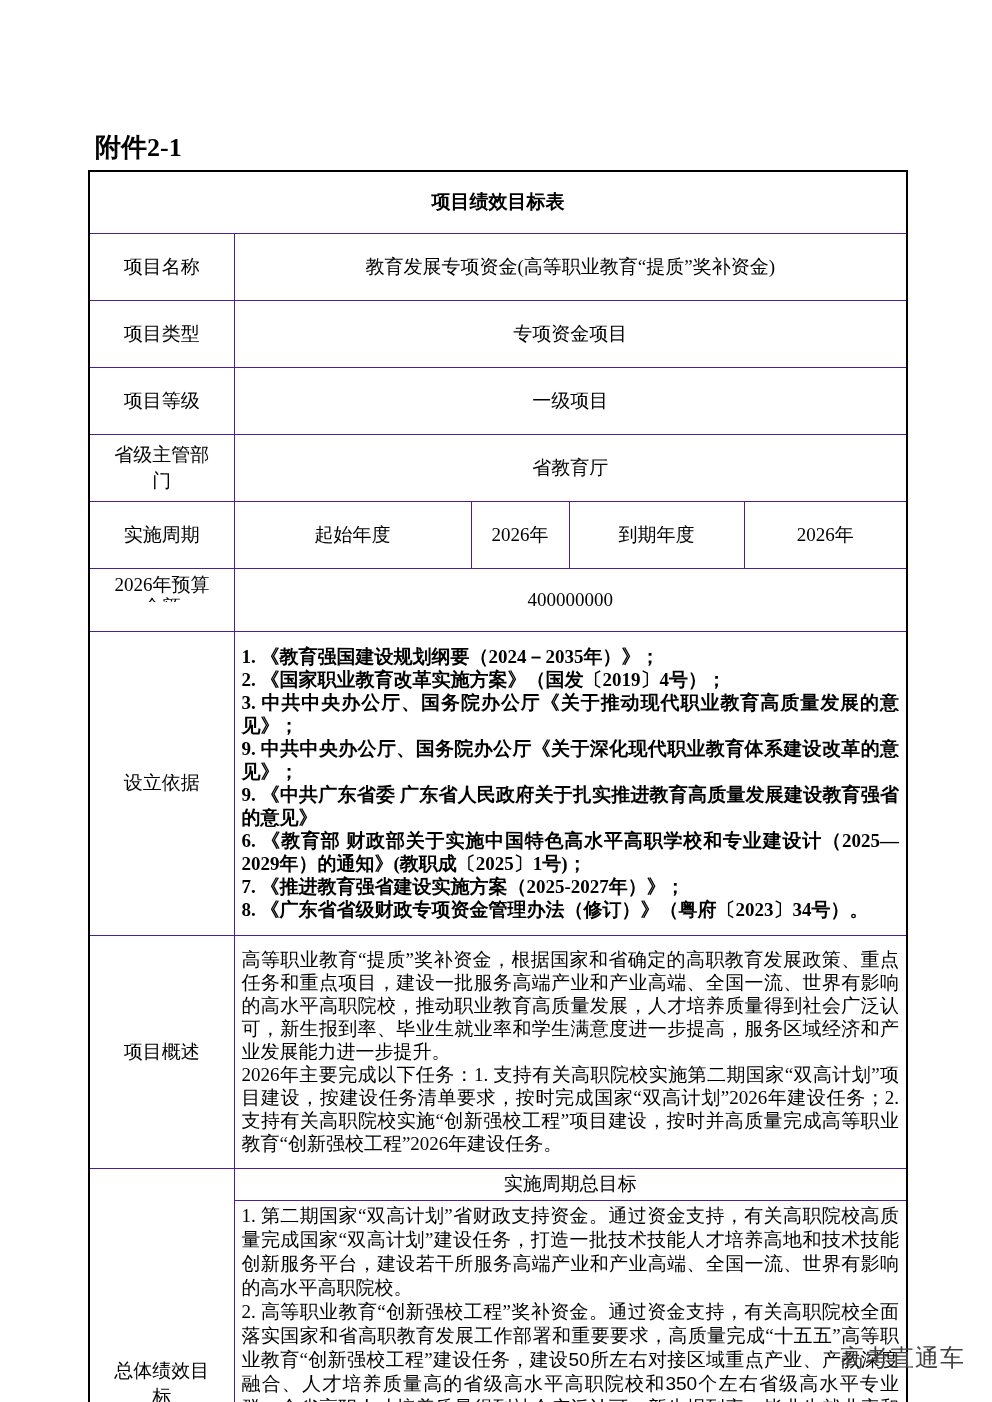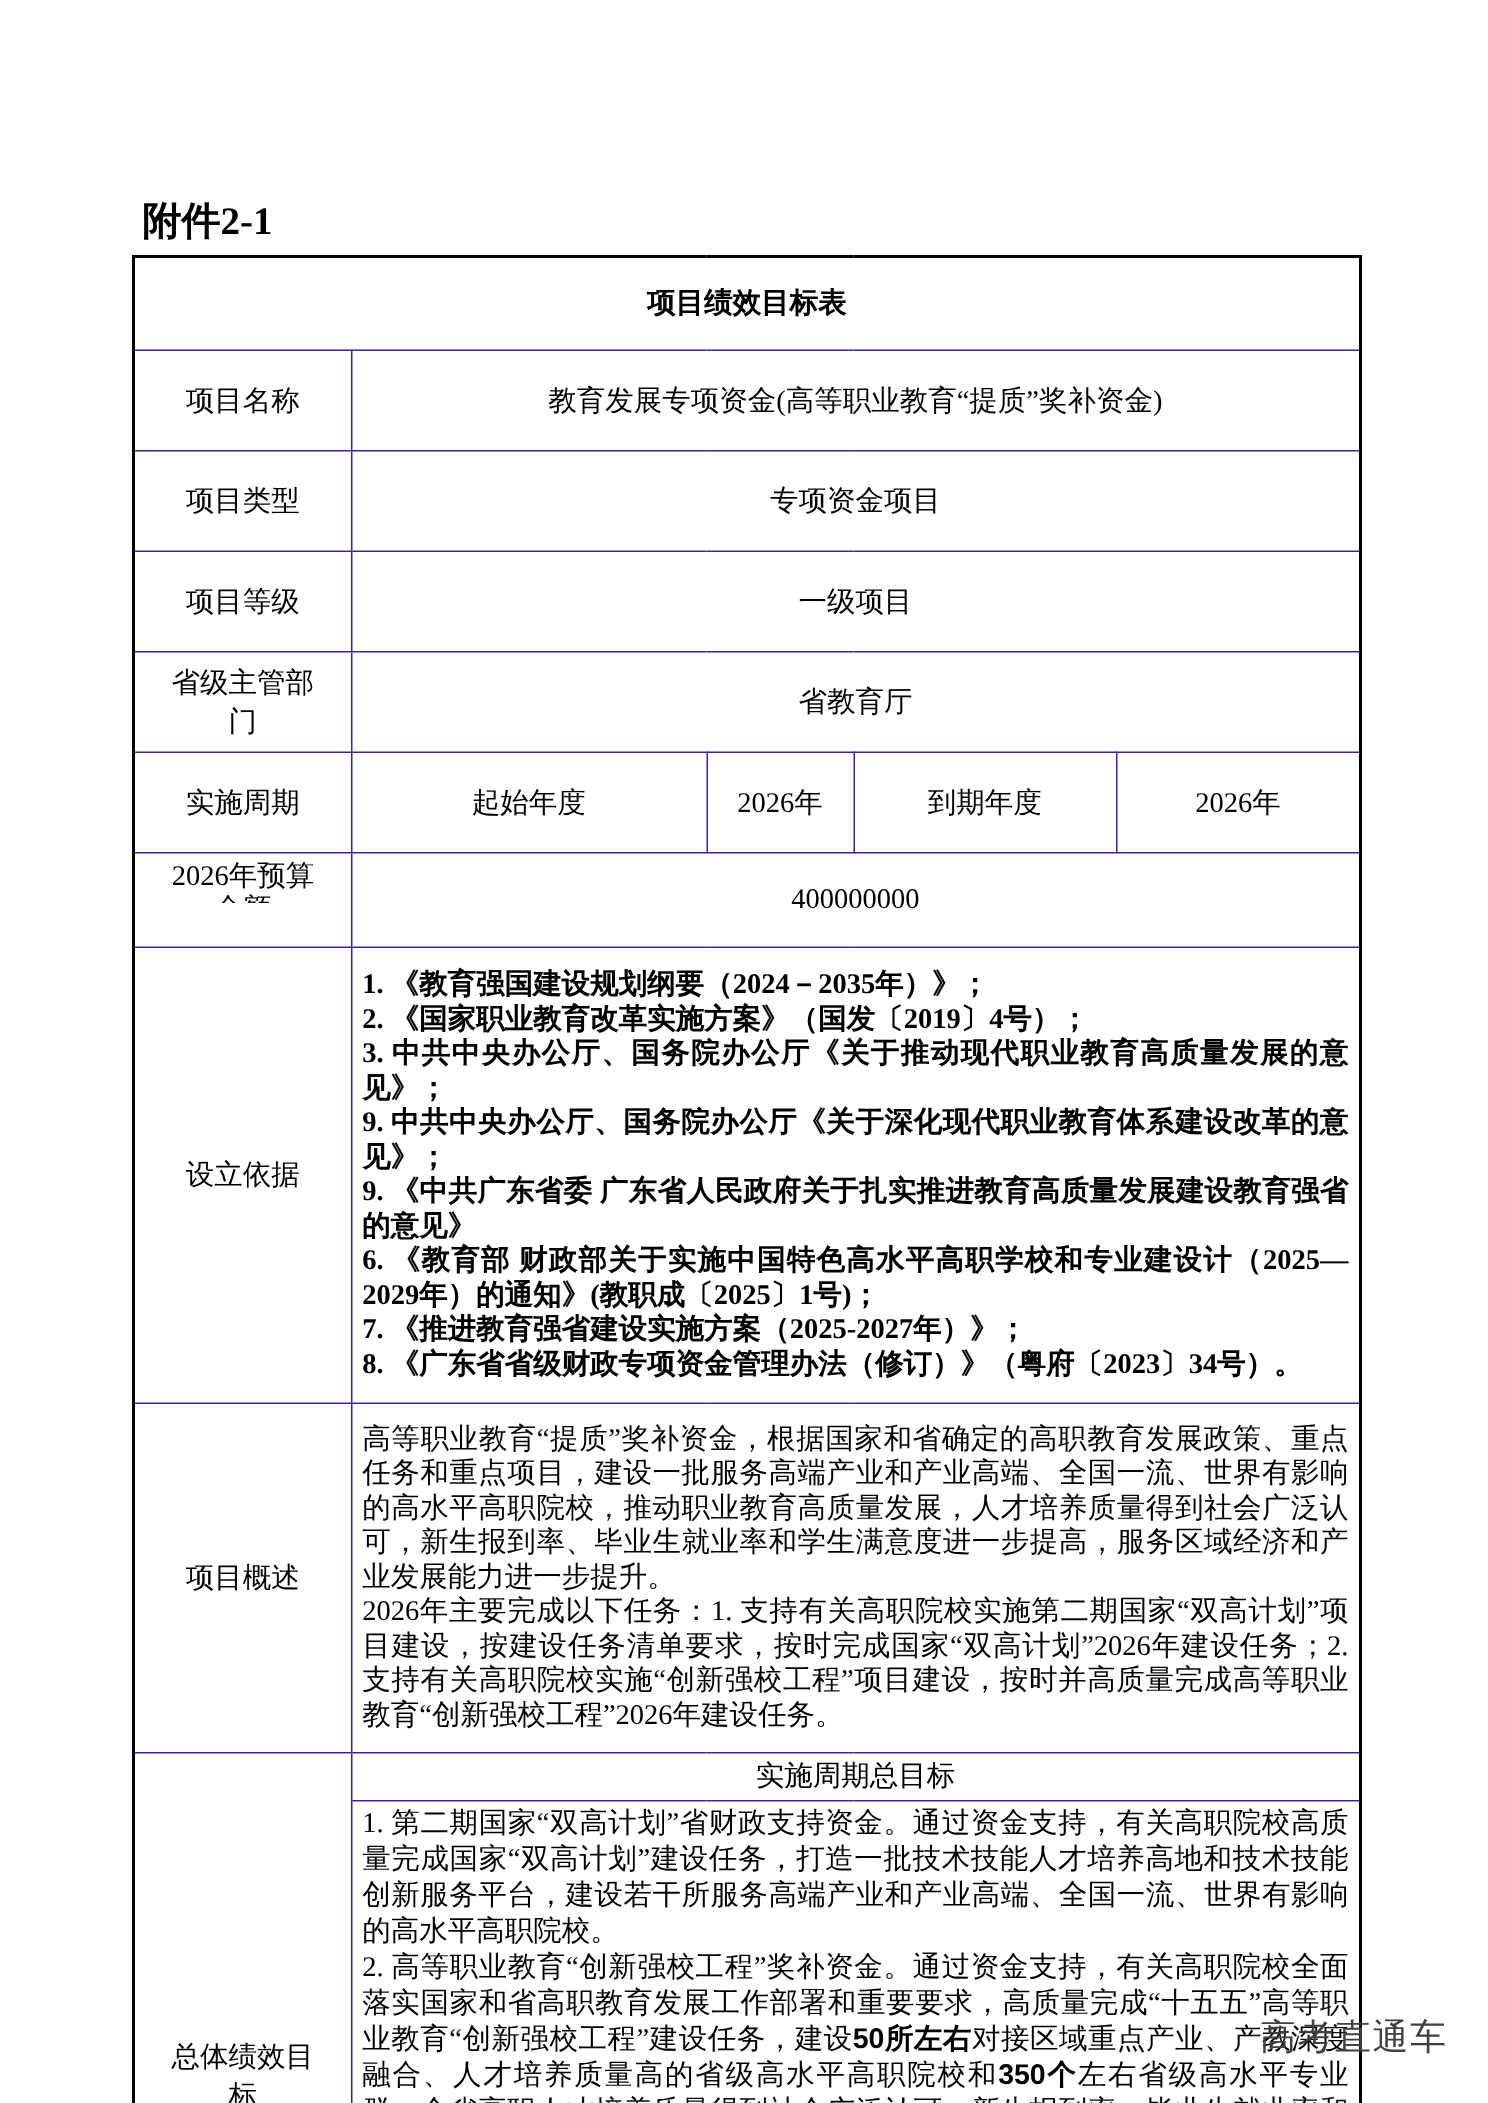--- a/index.html
+++ b/index.html
@@ -72,21 +72,21 @@
     font-weight: normal;
     margin-top: 16px;
   }
   td.target-cell {
     height: 400px;
     vertical-align: top;
     line-height: 24px;
   }
   .emph {
     font-family: "Liberation Sans", "DejaVu Sans", sans-serif;
-    font-weight: bold;
+    font-weight: normal;
   }
   .watermark {
     position: absolute;
     right: 27px; bottom: 28px;
     font-size: 24px;
     color: #404040;
     font-family: "Liberation Sans", "DejaVu Sans", sans-serif;
     letter-spacing: 1px;
   }
 </style>

